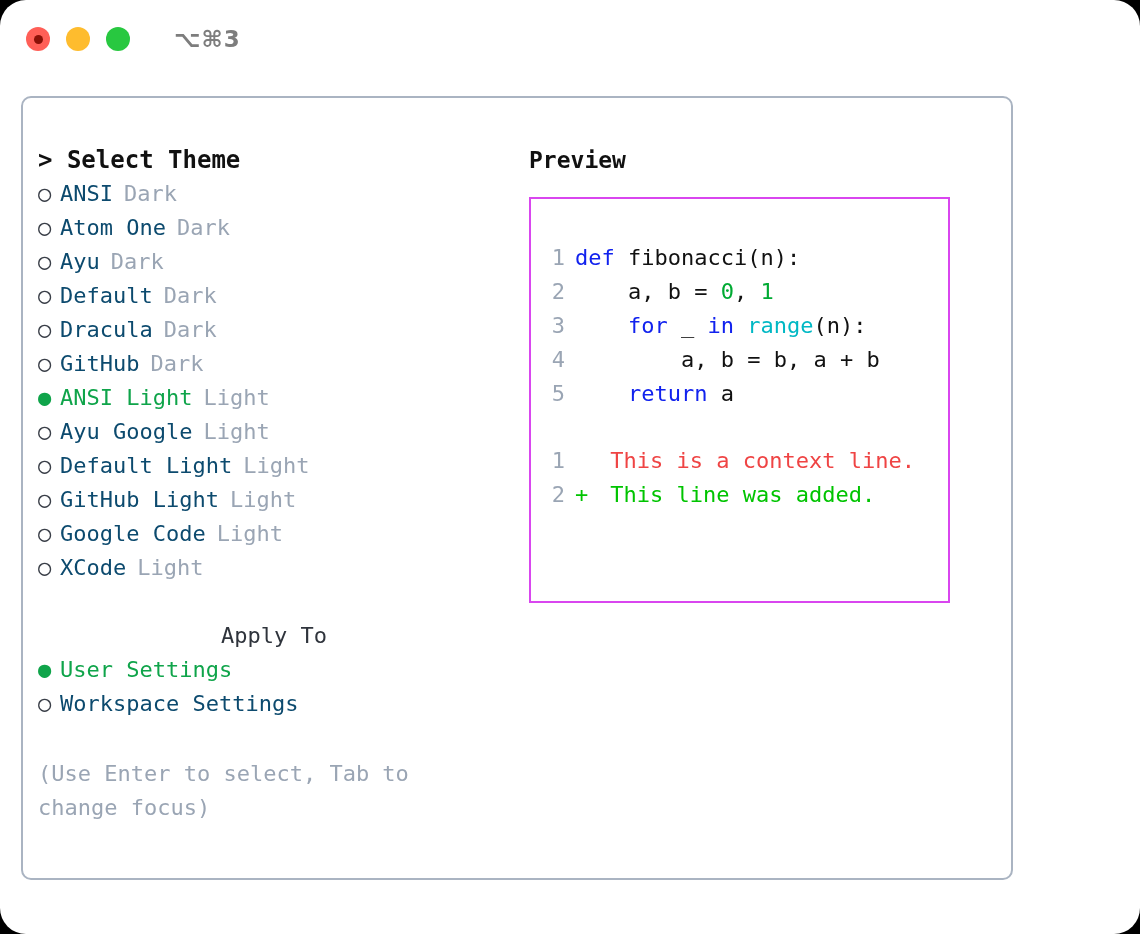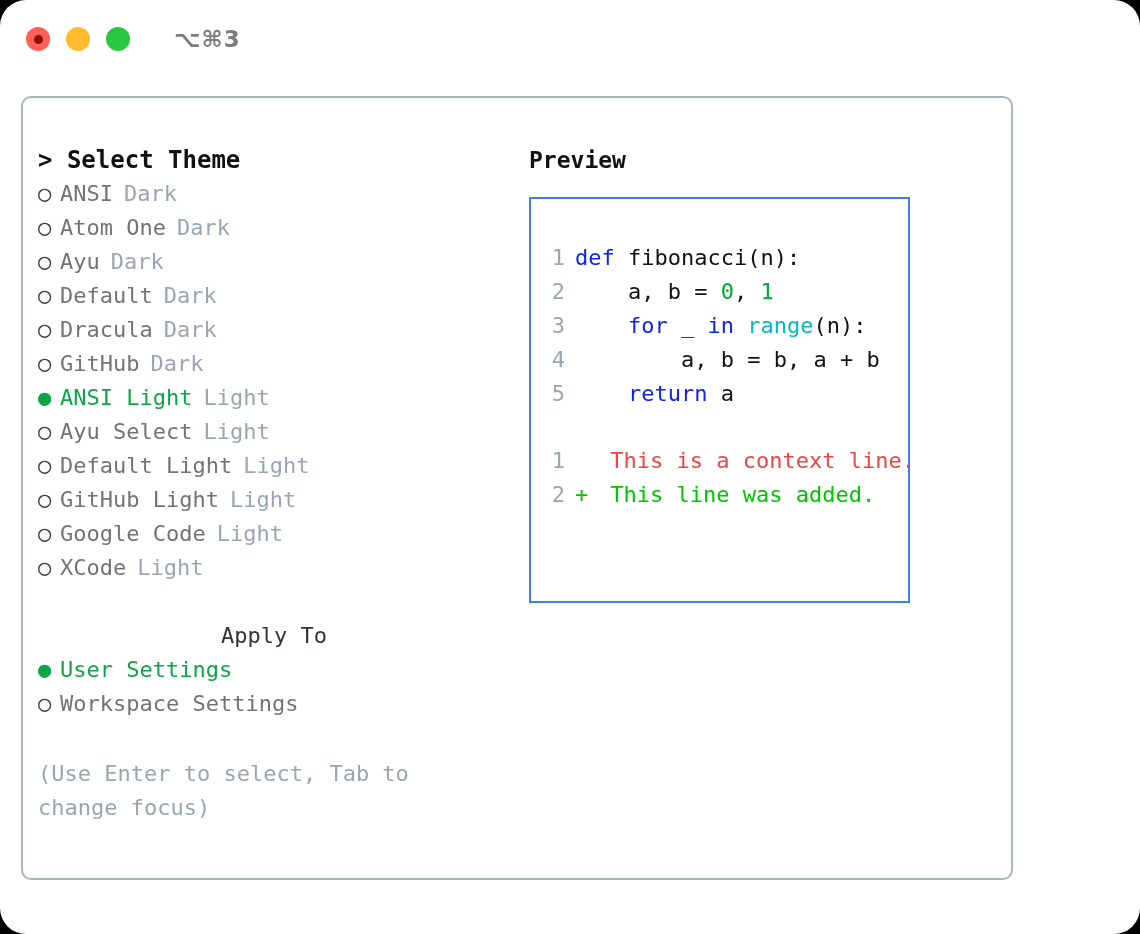--- a/index.html
+++ b/index.html
@@ -97,21 +97,21 @@
     white-space: pre;
   }
   .bullet {
     display: inline-block;
     width: 22px;
     flex: 0 0 22px;
     font-size: 22px;
     color: #3a3f48;
   }
   .bullet.sel { color: #0fa44a; }
-  .theme-name { color: #737373; }
+  .theme-name { color: #0c4a6e; }
   .theme-row.selected .theme-name { color: #0fa44a; }
   .theme-kind {
     color: #9aa5b4;
     margin-left: 11px;
   }
   .theme-row.selected .theme-kind { color: #9aa5b4; }
 
   .section-gap { height: 34px; }
   .apply-title {
     font-size: 22px;
@@ -138,23 +138,23 @@
   }
   .preview-label {
     font-size: 23px;
     font-weight: bold;
     color: #111111;
     line-height: 34px;
     white-space: pre;
   }
   .preview-box {
     margin-top: 20px;
-    width: 381px;
+    width: 421px;
     height: 406px;
-    border: 2px solid #3b82f6;
+    border: 2px solid #d946ef;
     box-sizing: border-box;
     background: #ffffff;
     position: relative;
   }
   .code-area {
     position: absolute;
     left: 12px;
     top: 42px;
     font-size: 22px;
     line-height: 34px;
@@ -211,21 +211,21 @@
         <div class="heading">&gt; Select Theme</div>
 
         <div id="theme-list">
             <div class="theme-row"><span class="bullet">○</span><span class="theme-name">ANSI</span><span class="theme-kind">Dark</span></div>
             <div class="theme-row"><span class="bullet">○</span><span class="theme-name">Atom One</span><span class="theme-kind">Dark</span></div>
             <div class="theme-row"><span class="bullet">○</span><span class="theme-name">Ayu</span><span class="theme-kind">Dark</span></div>
             <div class="theme-row"><span class="bullet">○</span><span class="theme-name">Default</span><span class="theme-kind">Dark</span></div>
             <div class="theme-row"><span class="bullet">○</span><span class="theme-name">Dracula</span><span class="theme-kind">Dark</span></div>
             <div class="theme-row"><span class="bullet">○</span><span class="theme-name">GitHub</span><span class="theme-kind">Dark</span></div>
             <div class="theme-row selected"><span class="bullet sel">●</span><span class="theme-name">ANSI Light</span><span class="theme-kind">Light</span></div>
-            <div class="theme-row"><span class="bullet">○</span><span class="theme-name">Ayu Select</span><span class="theme-kind">Light</span></div>
+            <div class="theme-row"><span class="bullet">○</span><span class="theme-name">Ayu Google</span><span class="theme-kind">Light</span></div>
             <div class="theme-row"><span class="bullet">○</span><span class="theme-name">Default Light</span><span class="theme-kind">Light</span></div>
             <div class="theme-row"><span class="bullet">○</span><span class="theme-name">GitHub Light</span><span class="theme-kind">Light</span></div>
             <div class="theme-row"><span class="bullet">○</span><span class="theme-name">Google Code</span><span class="theme-kind">Light</span></div>
             <div class="theme-row"><span class="bullet">○</span><span class="theme-name">XCode</span><span class="theme-kind">Light</span></div>
           </div>
 
         <div class="section-gap"></div>
 
         <div class="apply-title">Apply To</div>
 

